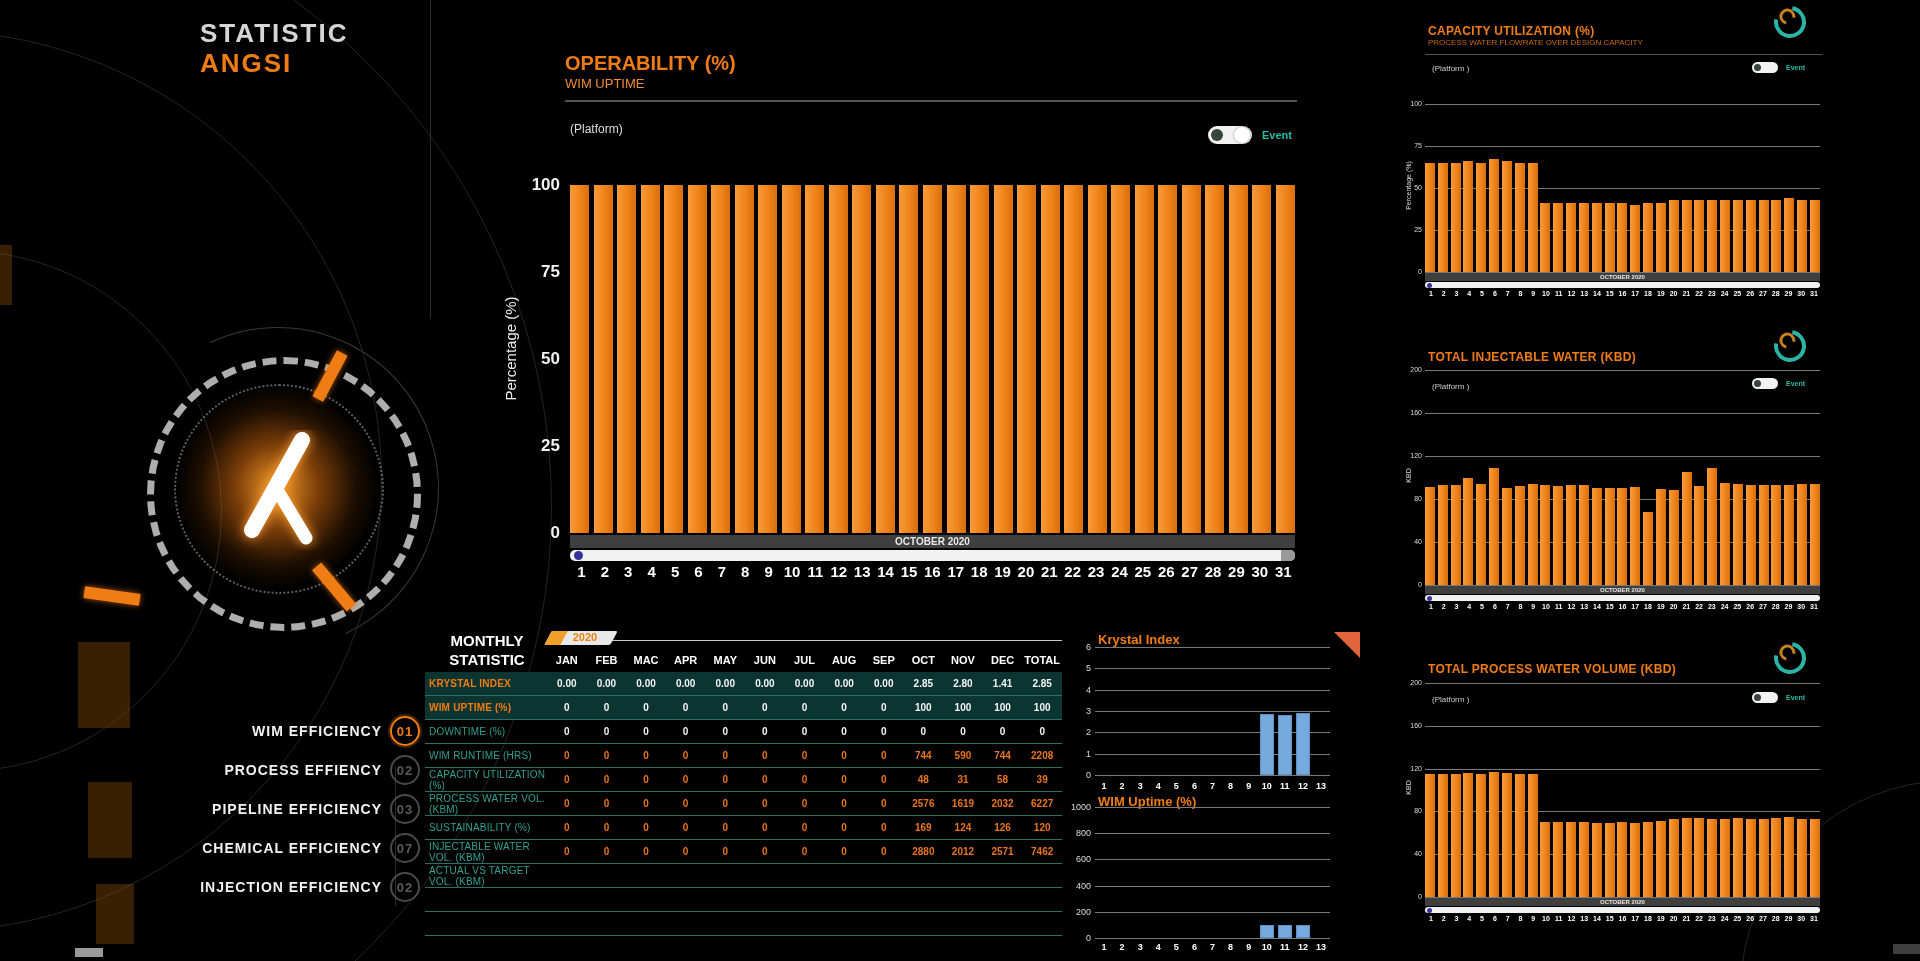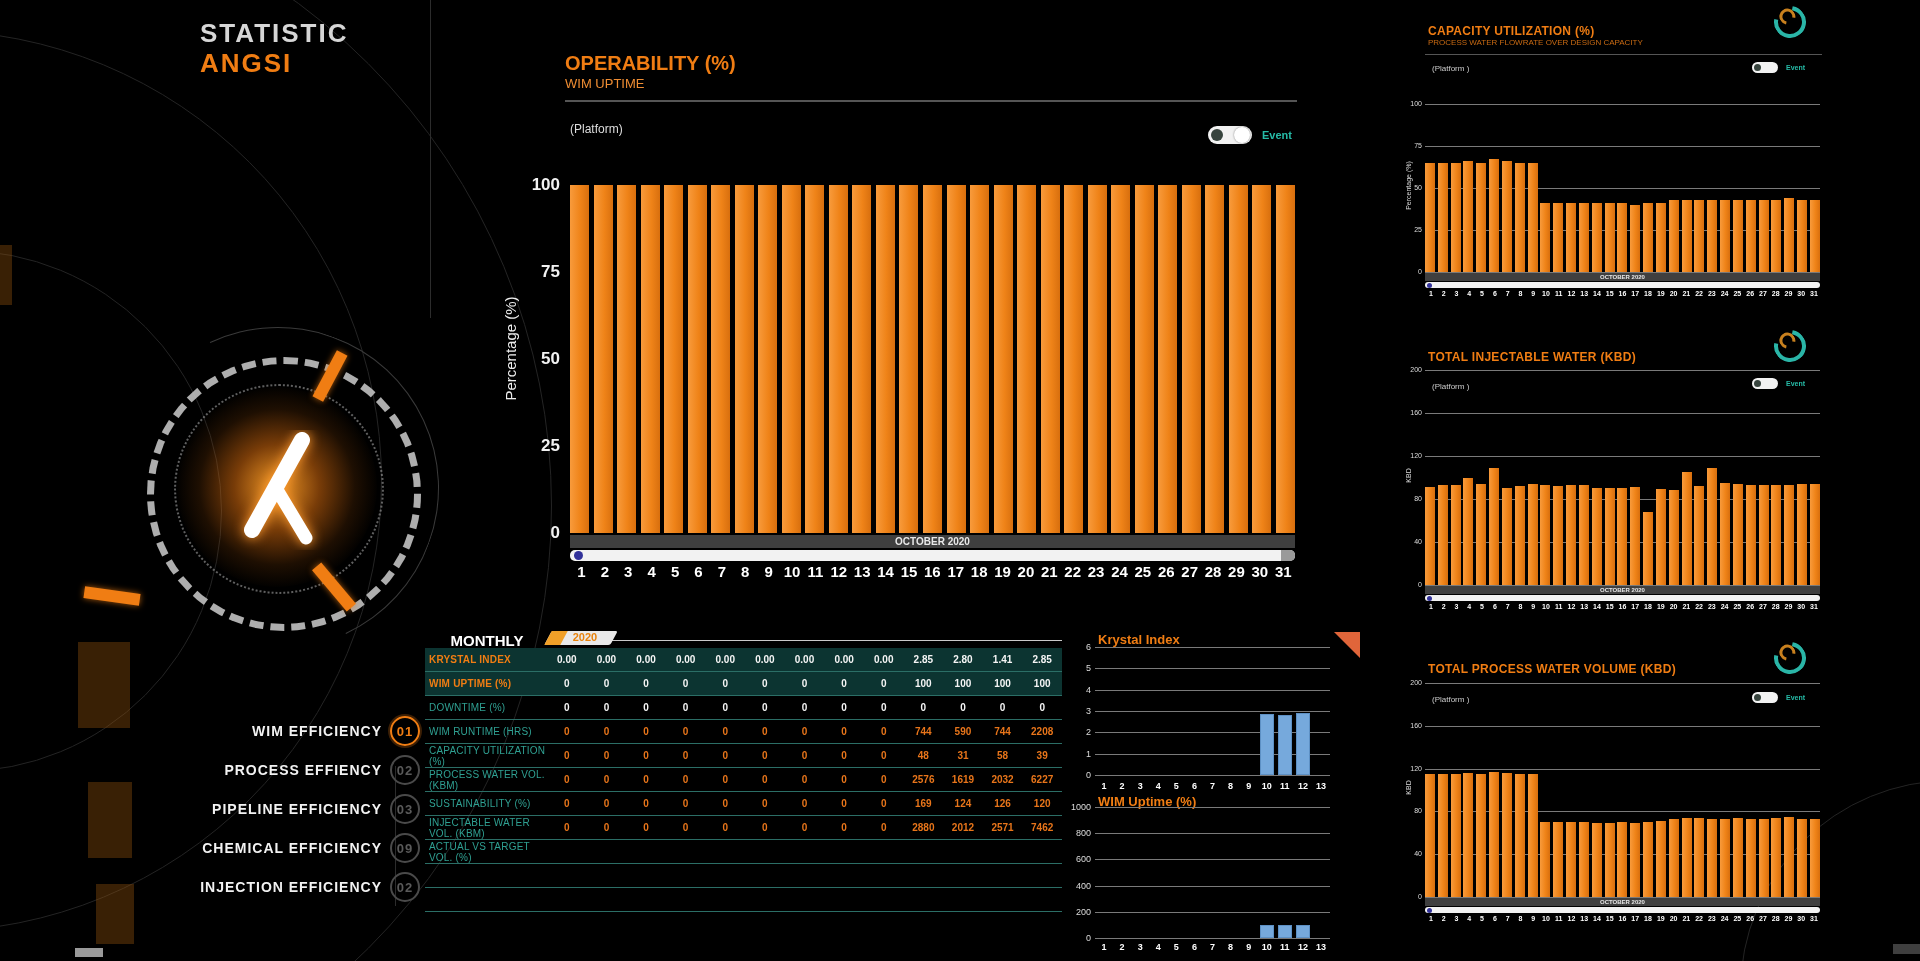--- a/index.html
+++ b/index.html
@@ -133,21 +133,21 @@
     <div class="menu-item" style="top: 755px;">
       <div class="menu-label">PROCESS EFFIENCY</div>
       <div class="menu-num">02</div>
     </div>
     <div class="menu-item" style="top: 794px;">
       <div class="menu-label">PIPELINE EFFICIENCY</div>
       <div class="menu-num">03</div>
     </div>
     <div class="menu-item" style="top: 833px;">
       <div class="menu-label">CHEMICAL EFFICIENCY</div>
-      <div class="menu-num">09</div>
+      <div class="menu-num">07</div>
     </div>
     <div class="menu-item" style="top: 872px;">
       <div class="menu-label">INJECTION EFFICIENCY</div>
       <div class="menu-num">02</div>
     </div>
   </div>
 
 <div class="abs" id="main-title">OPERABILITY (%)</div>
 <div class="abs" id="main-sub">WIM UPTIME</div>
 <div class="hrule" style="left:565px;top:100px;width:732px;"></div>
@@ -243,20 +243,36 @@
 <div class="abs" id="tbl-title">
   <span>MONTHLY</span><br>
   <span>STATISTIC</span>
 </div>
 <div id="year-line"></div>
 <div id="year-tab">
     <div class="wedge"></div>
   </div>
 <div id="year-text">2020</div>
 <div id="tbl">
+    <div class="trow head">
+      <div class="tlabel"></div>
+      <div class="tcell">JAN</div>
+      <div class="tcell">FEB</div>
+      <div class="tcell">MAC</div>
+      <div class="tcell">APR</div>
+      <div class="tcell">MAY</div>
+      <div class="tcell">JUN</div>
+      <div class="tcell">JUL</div>
+      <div class="tcell">AUG</div>
+      <div class="tcell">SEP</div>
+      <div class="tcell">OCT</div>
+      <div class="tcell">NOV</div>
+      <div class="tcell">DEC</div>
+      <div class="tcell">TOTAL</div>
+    </div>
     <div class="trow bg">
       <div class="tlabel lab-orange">KRYSTAL INDEX</div>
       <div class="tcell val-white">0.00</div>
       <div class="tcell val-white">0.00</div>
       <div class="tcell val-white">0.00</div>
       <div class="tcell val-white">0.00</div>
       <div class="tcell val-white">0.00</div>
       <div class="tcell val-white">0.00</div>
       <div class="tcell val-white">0.00</div>
       <div class="tcell val-white">0.00</div>
@@ -372,21 +388,21 @@
       <div class="tcell val-orange">0</div>
       <div class="tcell val-orange">0</div>
       <div class="tcell val-orange">0</div>
       <div class="tcell val-orange">0</div>
       <div class="tcell val-orange">2880</div>
       <div class="tcell val-orange">2012</div>
       <div class="tcell val-orange">2571</div>
       <div class="tcell val-orange">7462</div>
     </div>
     <div class="trow">
-      <div class="tlabel lab-teal">ACTUAL VS TARGET VOL. (%)</div>
+      <div class="tlabel lab-teal">ACTUAL VS TARGET VOL. (KBM)</div>
       <div class="tcell val-white"></div>
       <div class="tcell val-white"></div>
       <div class="tcell val-white"></div>
       <div class="tcell val-white"></div>
       <div class="tcell val-white"></div>
       <div class="tcell val-white"></div>
       <div class="tcell val-white"></div>
       <div class="tcell val-white"></div>
       <div class="tcell val-white"></div>
       <div class="tcell val-white"></div>

